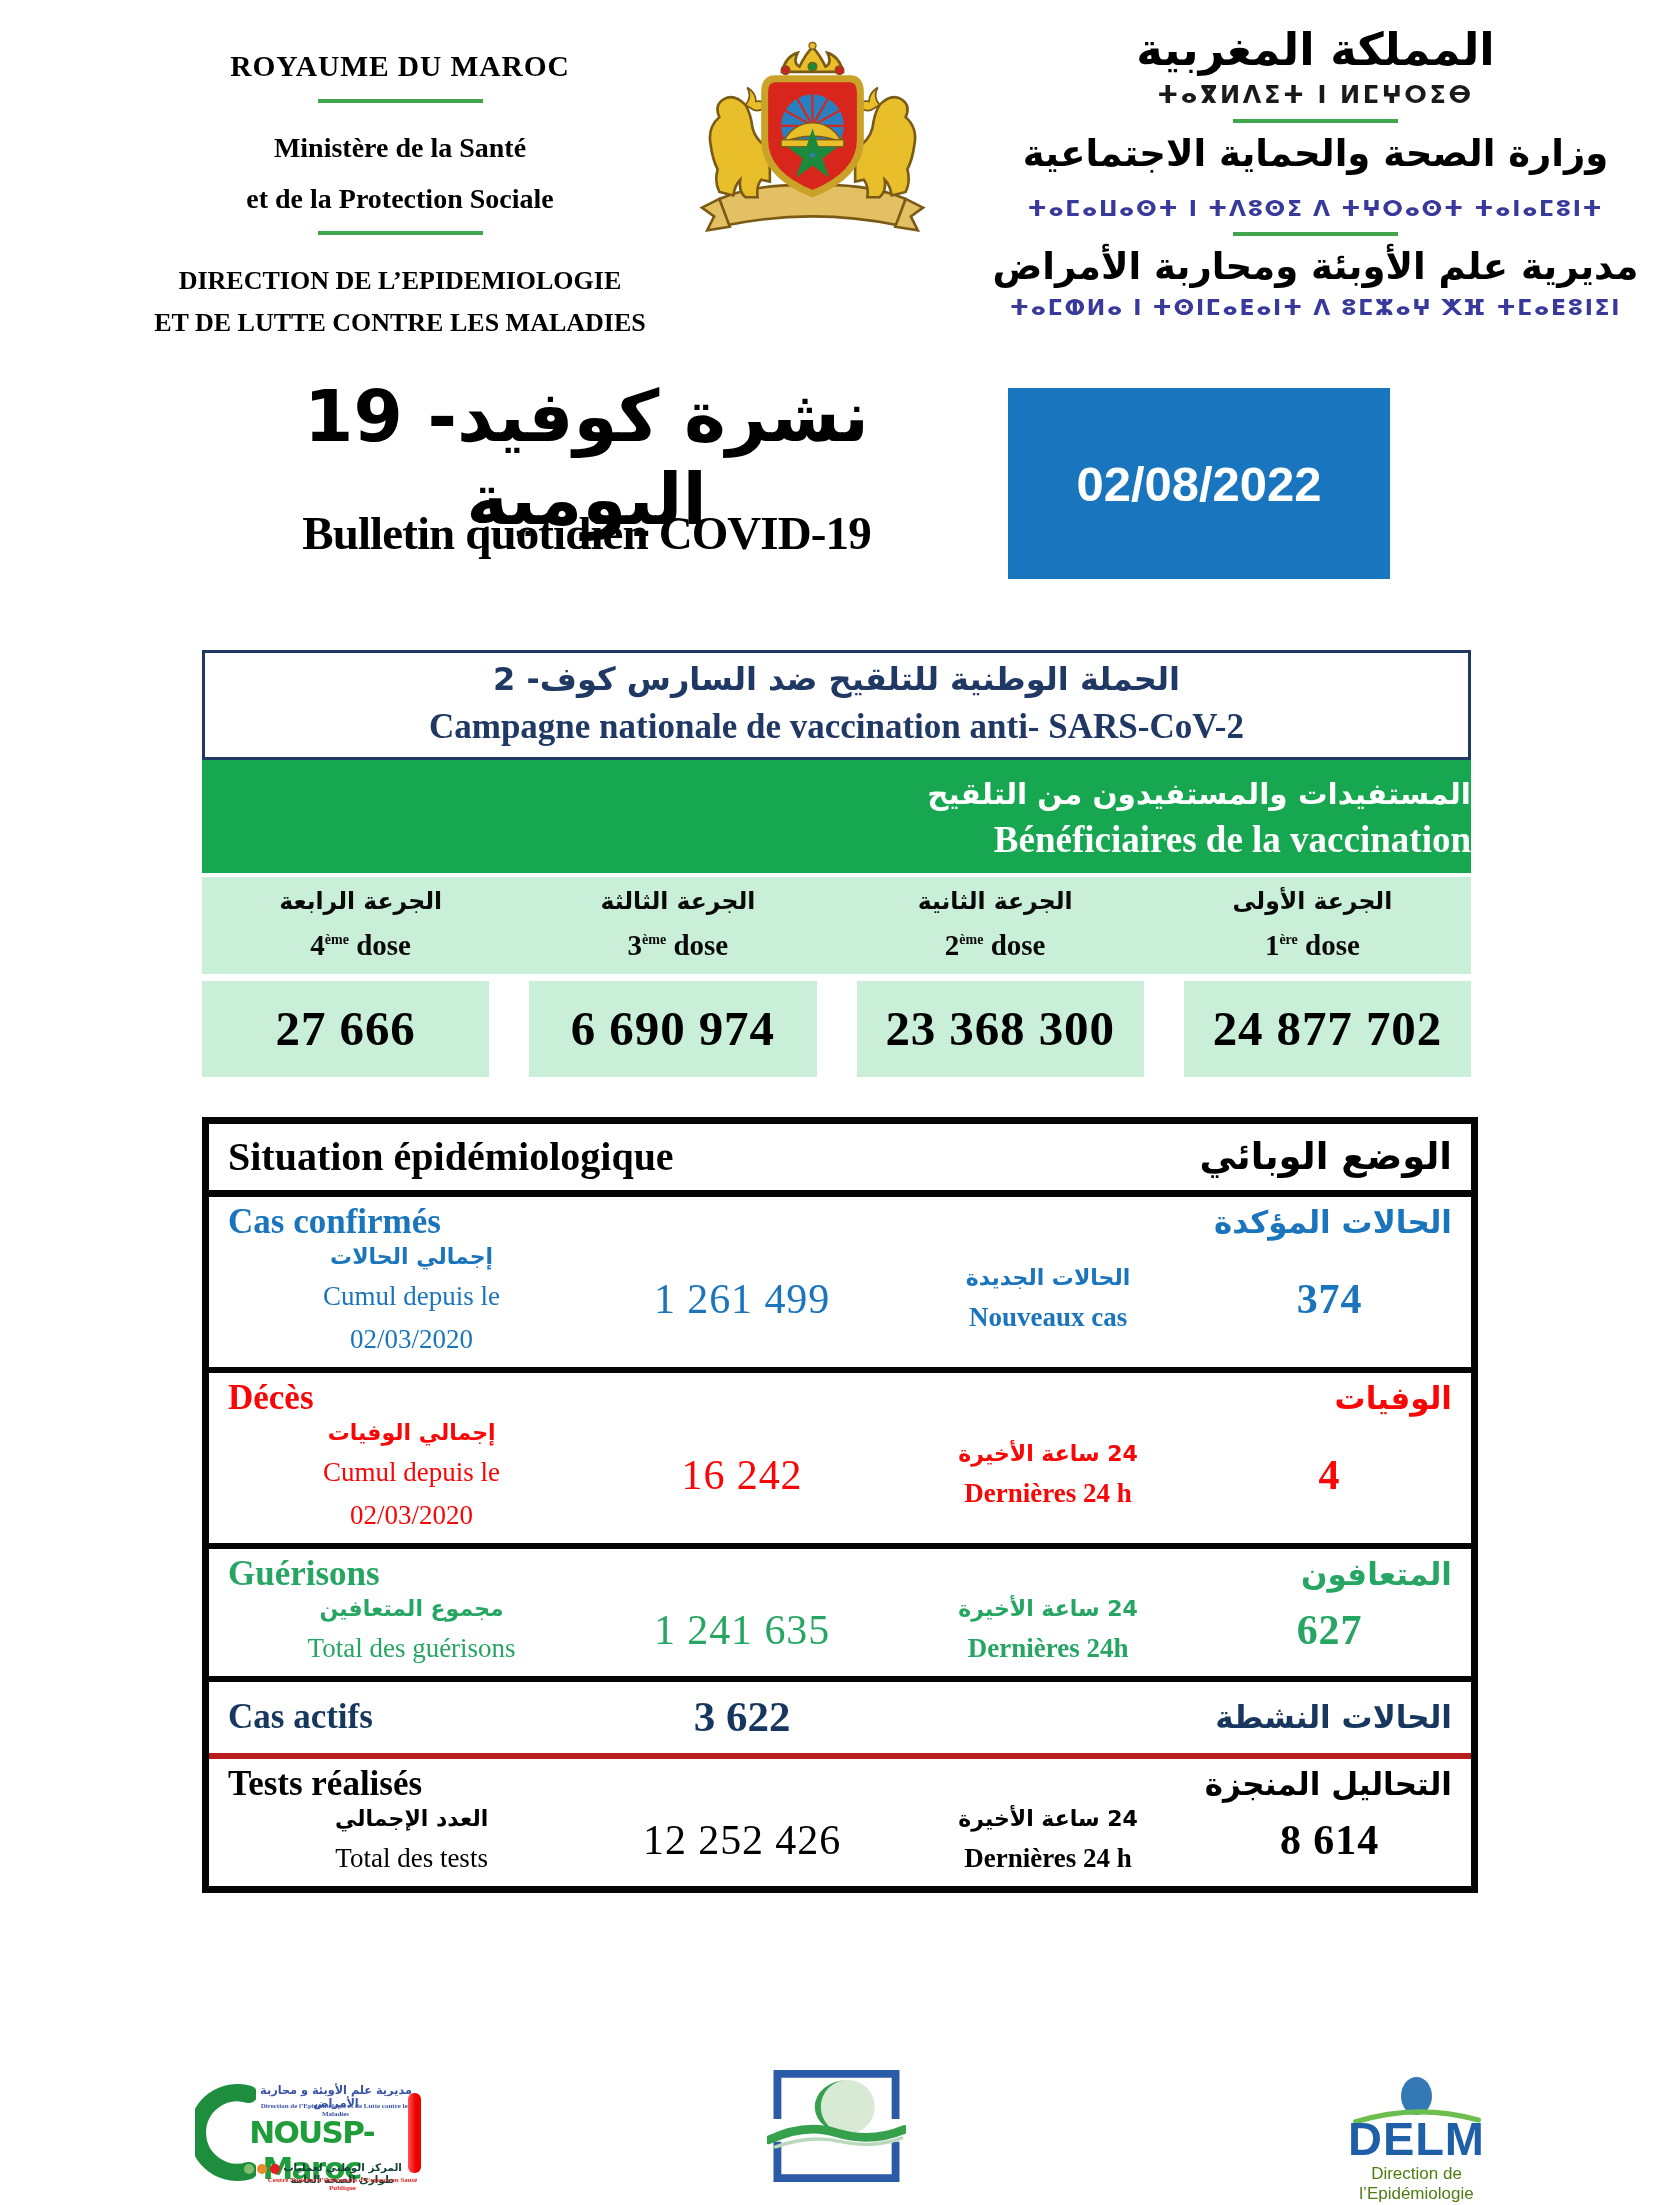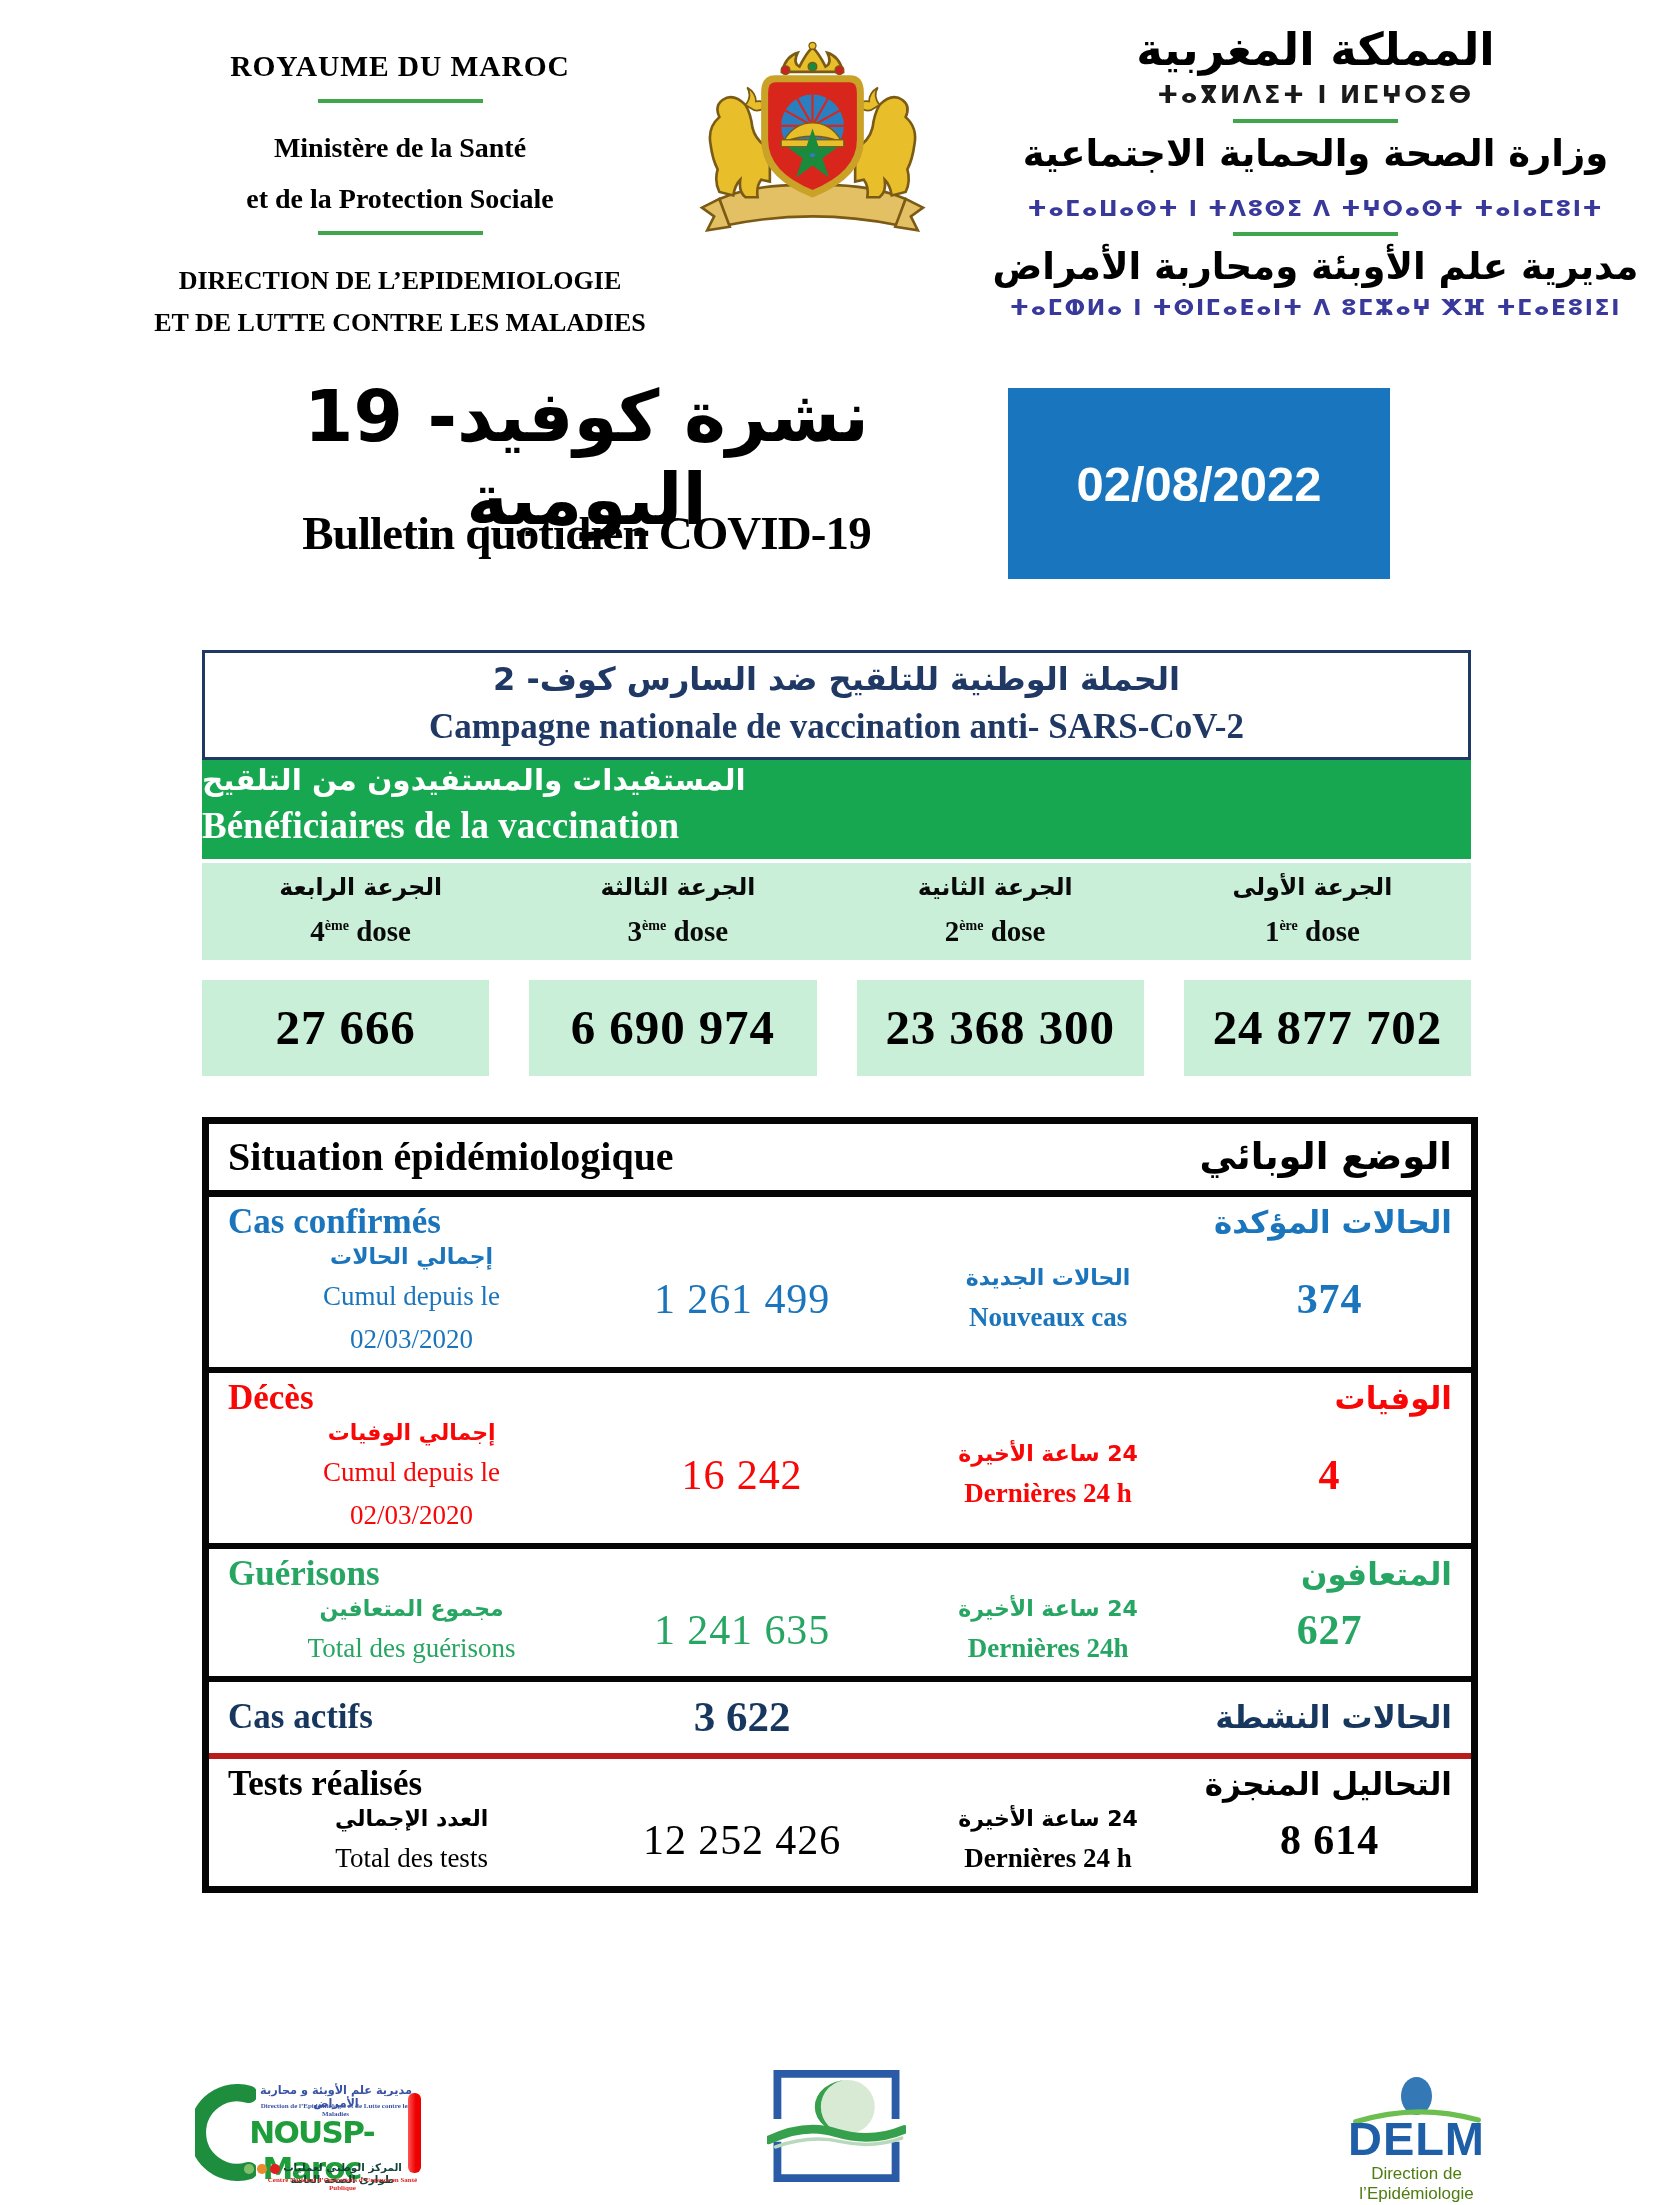--- a/index.html
+++ b/index.html
@@ -33,29 +33,29 @@
   .title-fr{position:absolute;left:200px;top:506px;width:773px;text-align:center;font-size:47px;font-weight:bold;letter-spacing:-0.9px;}
   .date-box{position:absolute;left:1008px;top:388px;width:382px;height:191px;background:#1976BE;
     display:flex;align-items:center;justify-content:center;color:#fff;font-size:49px;font-weight:bold;
     font-family:"Liberation Sans","DejaVu Sans",sans-serif;}
 
   
   .vax{position:absolute;left:202px;top:650px;width:1269px;}
   .vax-campaign{border:3.5px solid #1F3864;background:#fff;text-align:center;padding:7px 0 10.4px 0;color:#1F3864;}
   .vax-campaign .c-ar{font-size:32px;font-weight:bold;}
   .vax-campaign .c-fr{font-size:35px;font-weight:bold;margin-top:8.7px;}
-  .vax-band{background:#17A750;color:#fff;text-align:left;padding:3px 0 12px 0;}
+  .vax-band{background:#17A750;color:#fff;text-align:right;padding:17px 0 12px 0;}
   .vax-band .b-ar{font-size:29.5px;font-weight:bold;}
   .vax-band .b-fr{font-size:37px;font-weight:bold;margin-top:7px;}
   .vax-doses{display:grid;grid-template-columns:1fr 1fr 1fr 1fr;background:#C9EFD8;padding:10.4px 0 12px 0;margin-top:3.5px;}
   .dose-col{text-align:center;}
   .dose-ar{font-size:23.5px;font-weight:bold;color:#0a0a0a;}
   .dose-fr{font-size:29px;font-weight:bold;margin-top:14px;color:#0a0a0a;}
   .dose-fr sup{font-size:14px;}
-  .vax-values{display:grid;grid-template-columns:1fr 1fr 1fr 1fr;column-gap:12px;margin-top:20px;gap:40px;}
+  .vax-values{display:grid;grid-template-columns:1fr 1fr 1fr 1fr;column-gap:12px;margin-top:7px;gap:40px;}
   .val-cell{background:#C9EFD8;height:96px;display:flex;align-items:center;justify-content:center;
     font-size:49px;font-weight:bold;letter-spacing:0.9px;}
 
   
   .epi{position:absolute;left:202px;top:1117px;width:1276px;border:7px solid #050505;box-sizing:border-box;}
   .epi-head{display:flex;justify-content:space-between;align-items:center;border-bottom:7px solid #050505;padding:8.7px 19px 10.4px 19px;}
   .epi-head .eh-fr{font-size:40px;font-weight:bold;}
   .epi-head .eh-ar{font-size:37px;font-weight:bold;}
   .sect{border-bottom:6px solid #050505;padding:5.2px 19px 12px 19px;}
   .sect:last-child{border-bottom:none;}

